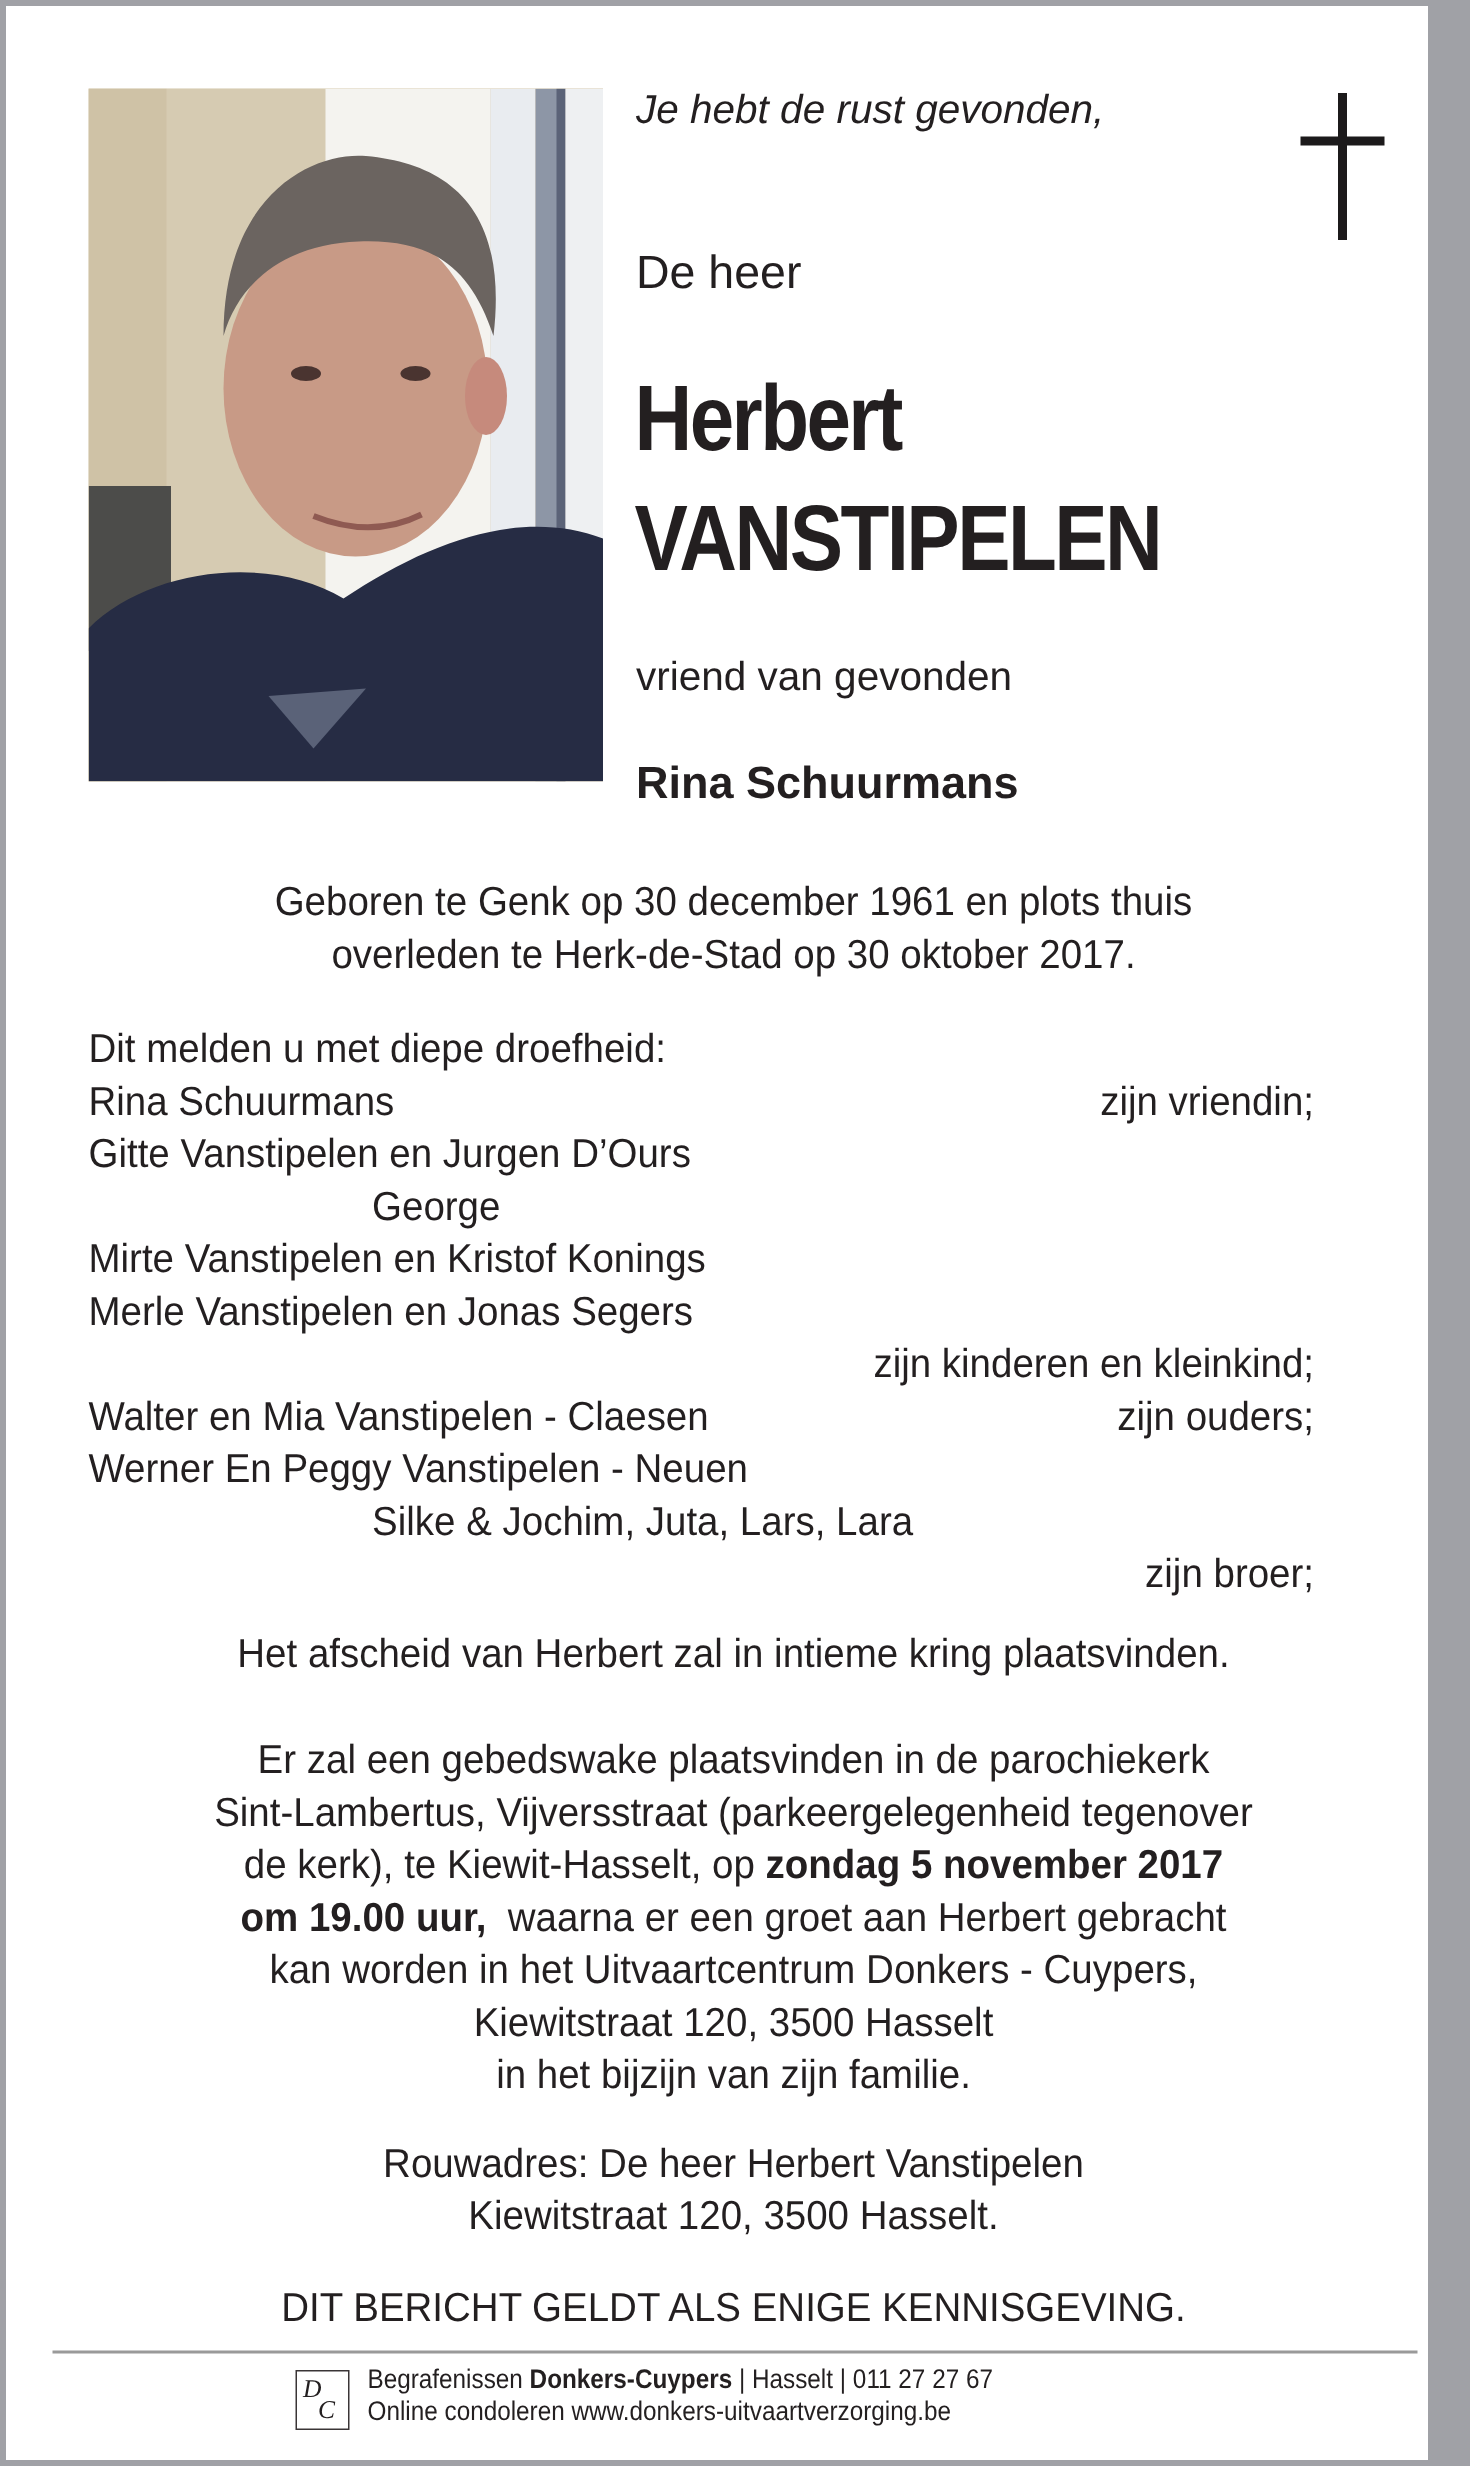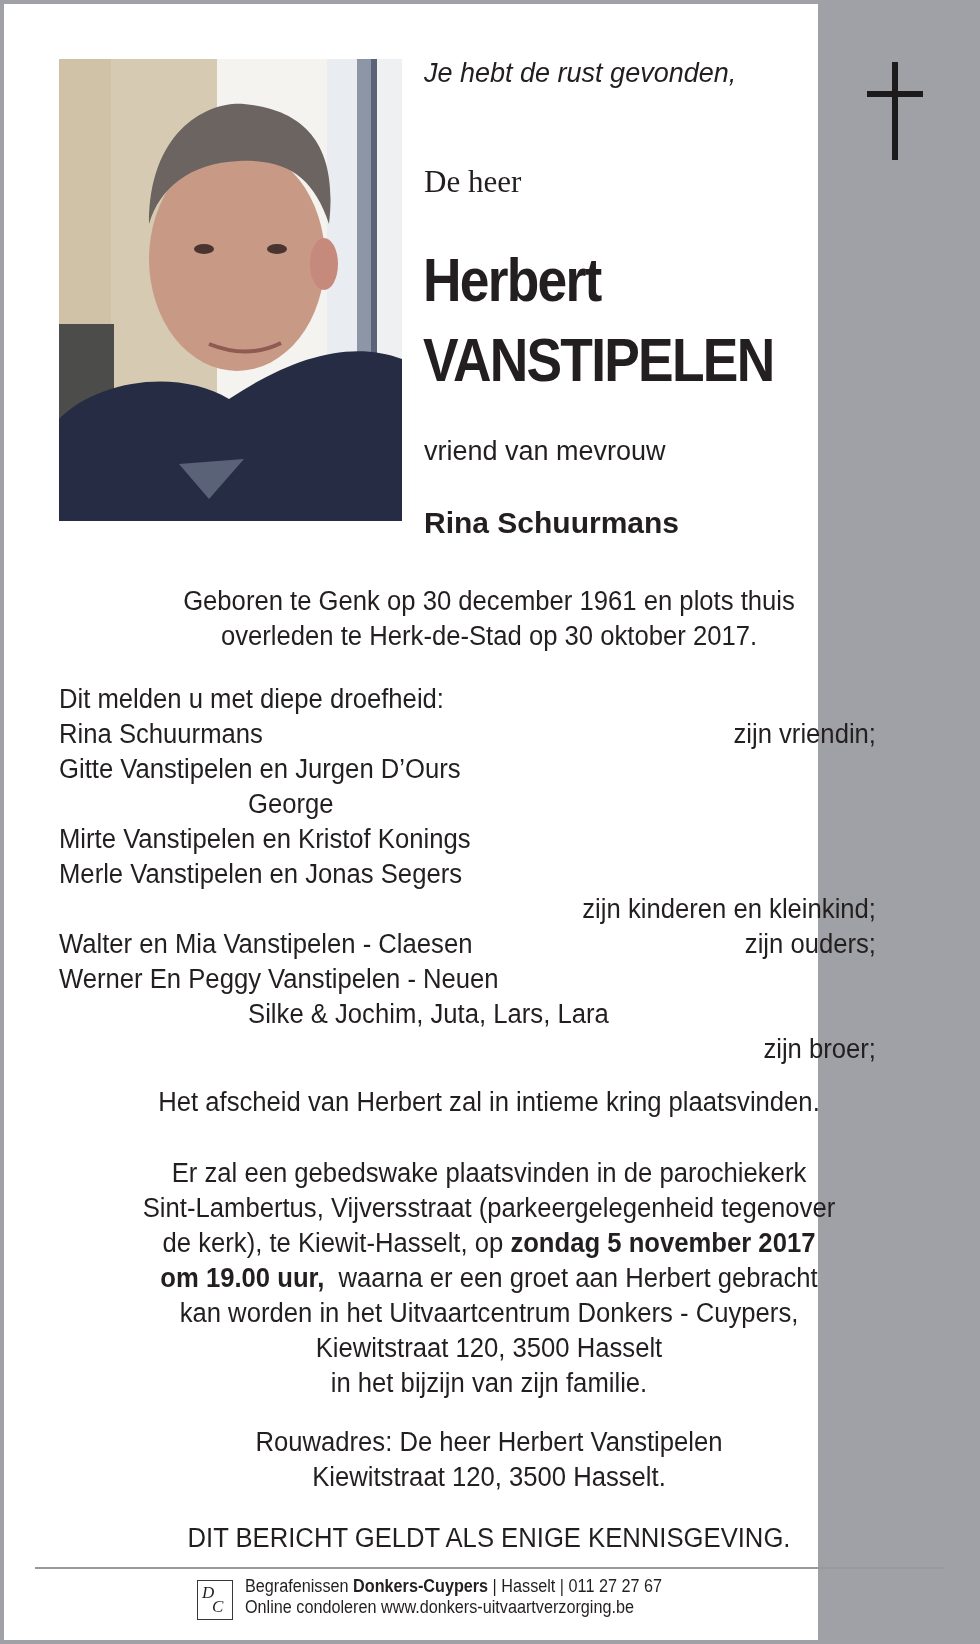--- a/index.html
+++ b/index.html
@@ -2,34 +2,34 @@
 <html><head>
 <meta charset="utf-8">
 <style>
   html, body { margin:0; padding:0; }
   body {
     width:980px; height:1644px; background:#a0a1a6;
     font-family:"Liberation Sans", sans-serif; color:#231f20;
     position:relative; overflow:hidden;
   }
   .page {
-    position:absolute; left:4px; top:4px; width:814px; height:1636px;
+    position:absolute; left:4px; top:4px; width:948px; height:1636px;
     background:#ffffff;
   }
   .abs { position:absolute; white-space:nowrap; }
   .photo {
     position:absolute; left:55px; top:55px; width:343px; height:462px;
     overflow:hidden; background:#d8ccb4;
   }
   .photo svg { display:block; }
   .verse { left:420px; font-style:italic; font-size:27px; line-height:35px; top:52px; }
   .cross { position:absolute; left:863px; top:58px; width:56px; height:98px; }
   .cross .v { position:absolute; left:25px; top:0; width:6px; height:98px; background:#1c1a1b; }
   .cross .h { position:absolute; left:0; top:29px; width:56px; height:6px; background:#1c1a1b; }
-  .prefix { left:420px; top:160px; font-size:31px;font-family:Liberation Serif, serif; }
+  .prefix { left:420px; top:160px; font-size:31px; }
   .name {
     left:419px; top:236px; font-size:62px; font-weight:bold; line-height:80px;
     letter-spacing:-2px; transform:scaleX(0.86); transform-origin:left top;
   }
   .relation { left:420px; top:432px; font-size:27px; }
   .partner { left:420px; top:502px; font-size:30px; font-weight:bold; }
   .center { left:0; width:970px; text-align:center; font-size:27px; line-height:35px; }
   .narrow { transform:scaleX(0.95); transform-origin:center top; }
   .fam { position:absolute; left:55px; width:860px; font-size:27px; line-height:35px; top:678px; }
   .fam .row { position:relative; height:35px; white-space:nowrap; }
@@ -82,21 +82,21 @@
       <div class="h"></div>
   </div>
 
   <div class="abs prefix">De heer</div>
 
   <div class="abs name">
     <div>Herbert</div>
     <div>VANSTIPELEN</div>
   </div>
 
-  <div class="abs relation">vriend van mevrouw</div>
+  <div class="abs relation">vriend van gevonden</div>
   <div class="abs partner">Rina Schuurmans</div>
 
   <div class="abs center narrow" style="top:580px;">
     <div>Geboren te Genk op 30 december 1961 en plots thuis</div>
     <div>overleden te Herk-de-Stad op 30 oktober 2017.</div>
   </div>
 
   <div class="fam narrow" style="transform-origin:left top;">
     <div class="row">
       <span class="l">Dit melden u met diepe droefheid:</span>

